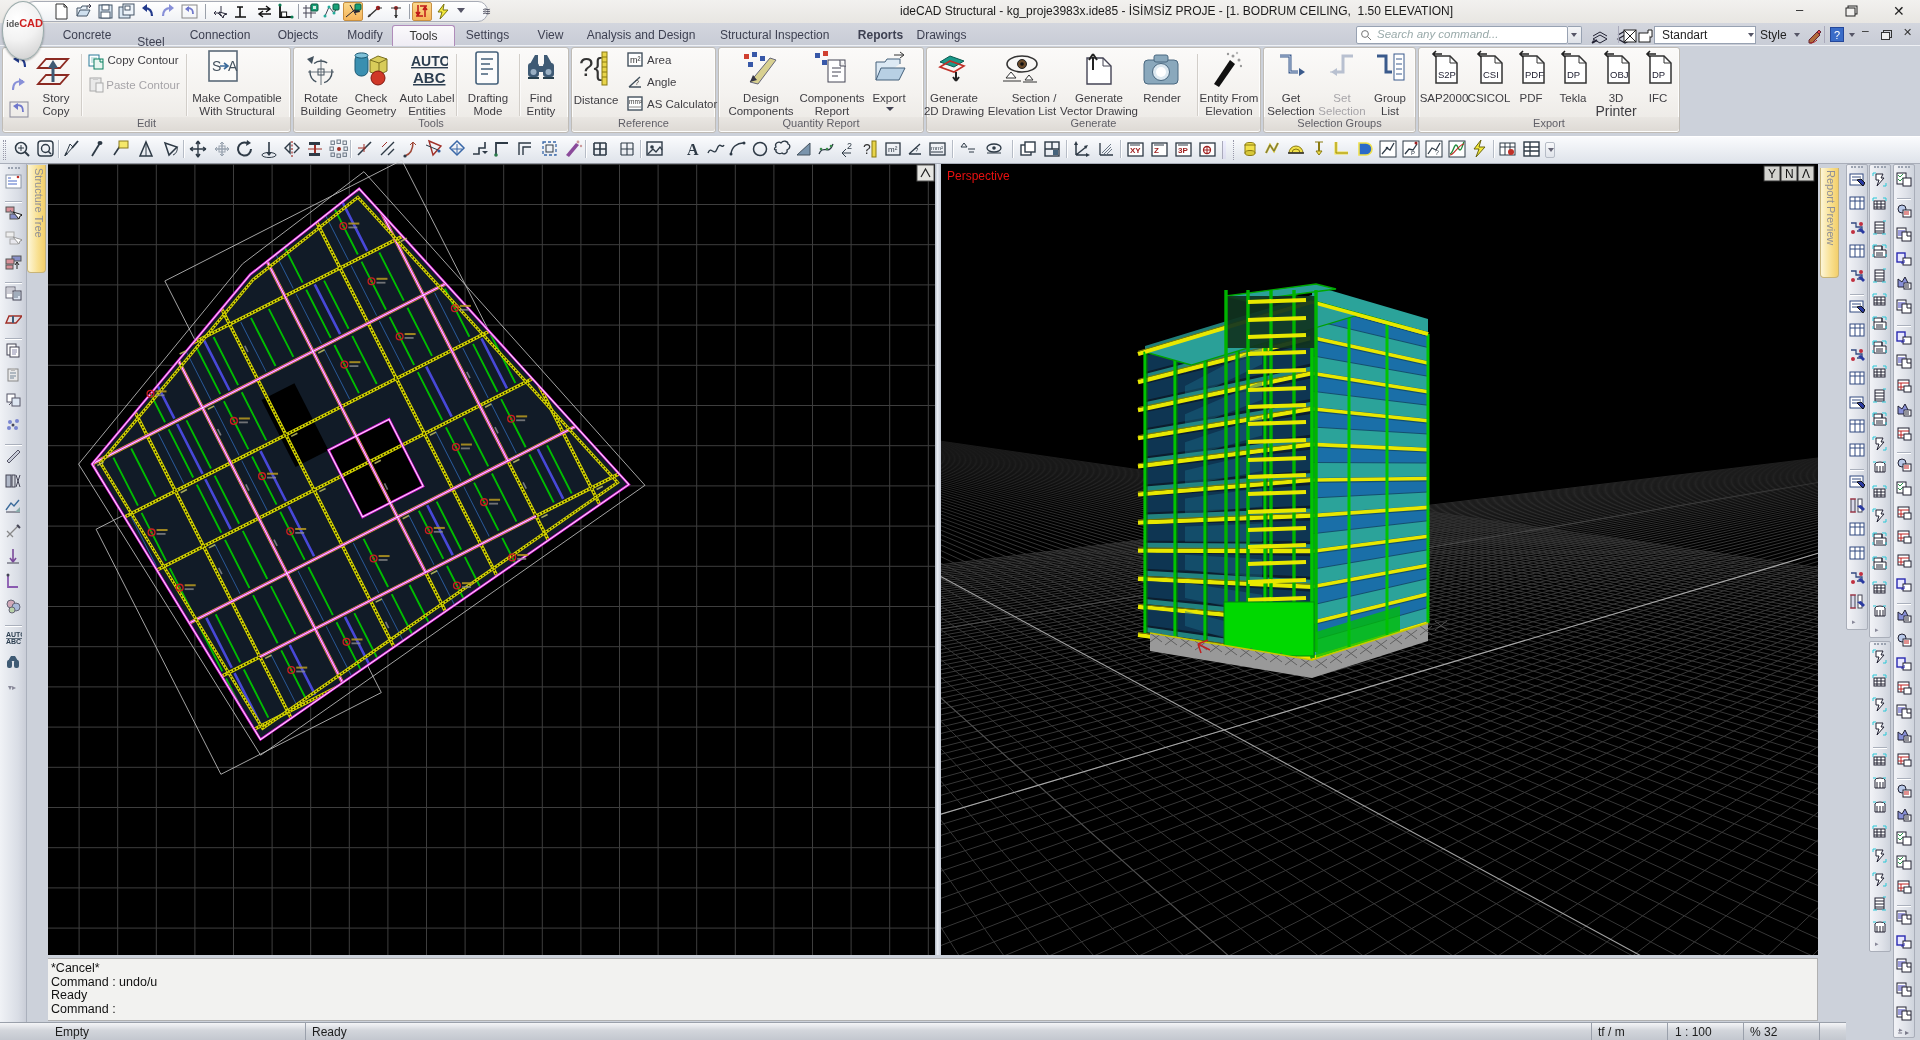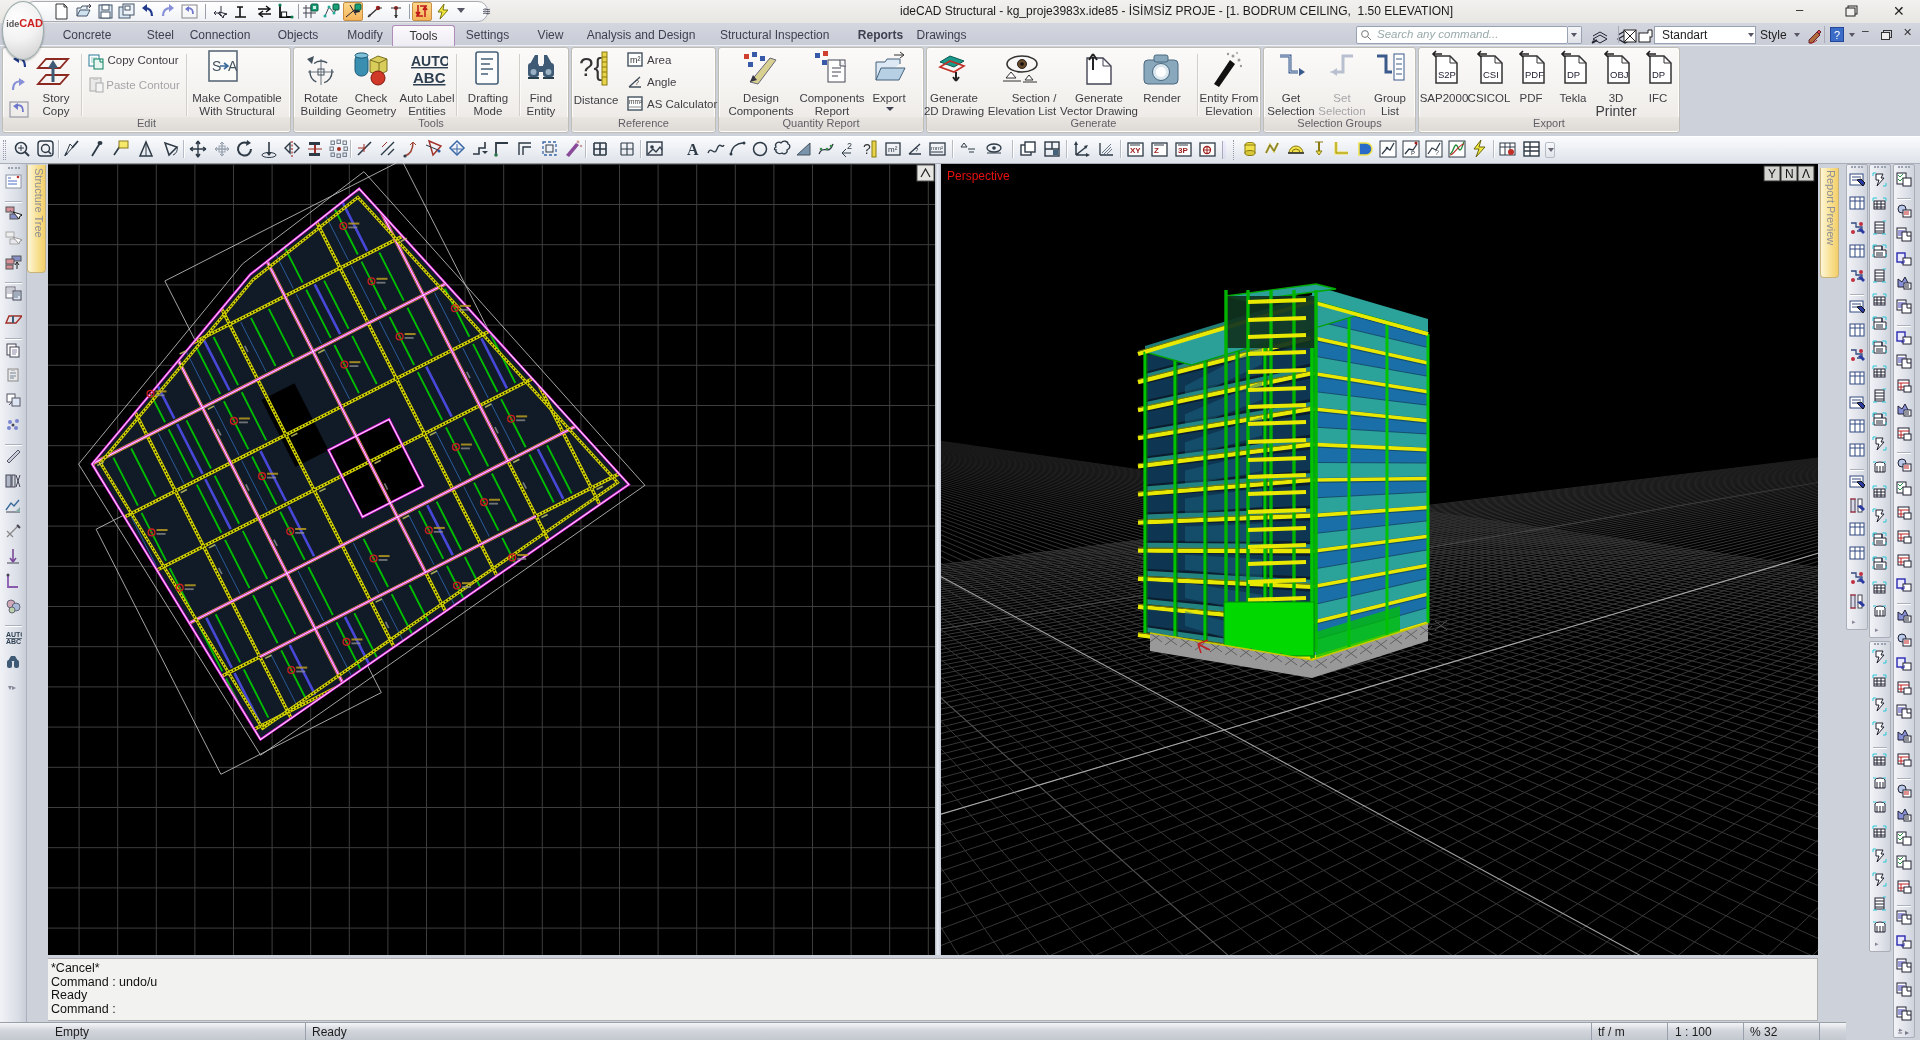--- a/index.html
+++ b/index.html
@@ -126,21 +126,21 @@
 <div class="abs logo"><span><i>ide</i>CAD</span></div>
 <div class="abs title">ideCAD Structural - kg_proje3983x.ide85 - İSİMSİZ PROJE - [1. BODRUM CEILING,&nbsp; 1.50 ELEVATION]</div>
 <div class="abs winbtn" style="left:1796px;top:2px;">–</div>
 <svg class="abs" style="left:1845px;top:5px" width="13" height="12" viewBox="0 0 13 12">
     <rect x="3" y="1" width="9" height="8" fill="none" stroke="#222"></rect>
     <rect x="1" y="3" width="9" height="8" fill="#f2f1ef" stroke="#222"></rect>
   </svg>
 <div class="abs winbtn" style="left:1893px;top:3px;font-size:14px">✕</div>
 <div class="abs tabrow"></div>
 <div class="tab" style="left:54px;top:25px;width:66px;">Concrete</div>
-<div class="tab" style="left:128px;top:25px;width:46px;text-align:right;">Steel</div>
+<div class="tab" style="left:128px;top:32px;width:46px;">Steel</div>
 <div class="tab" style="left:184px;top:25px;width:72px;">Connection</div>
 <div class="tab" style="left:272px;top:25px;width:52px;">Objects</div>
 <div class="tab" style="left:341px;top:25px;width:48px;">Modify</div>
 <div class="tab tabactive" style="left:392px;top:25px;width:63px;">Tools</div>
 <div class="tab" style="left:460px;top:25px;width:55px;">Settings</div>
 <div class="tab" style="left:533px;top:25px;width:35px;">View</div>
 <div class="tab" style="left:586px;top:25px;width:110px;text-align:center;">Analysis and Design</div>
 <div class="tab" style="left:720px;top:25px;width:102px;">Structural Inspection</div>
 <div class="tab" style="left:856px;top:25px;width:49px;font-weight:bold;">Reports</div>
 <div class="tab" style="left:914px;top:25px;width:55px;">Drawings</div>

